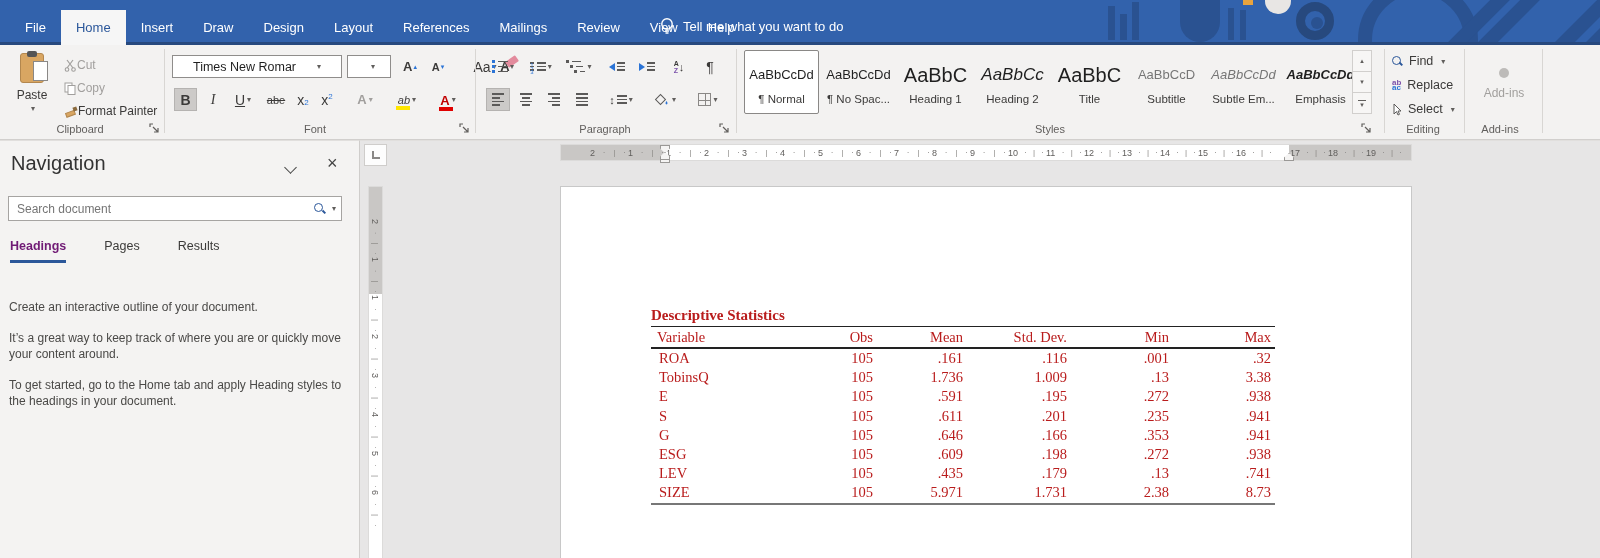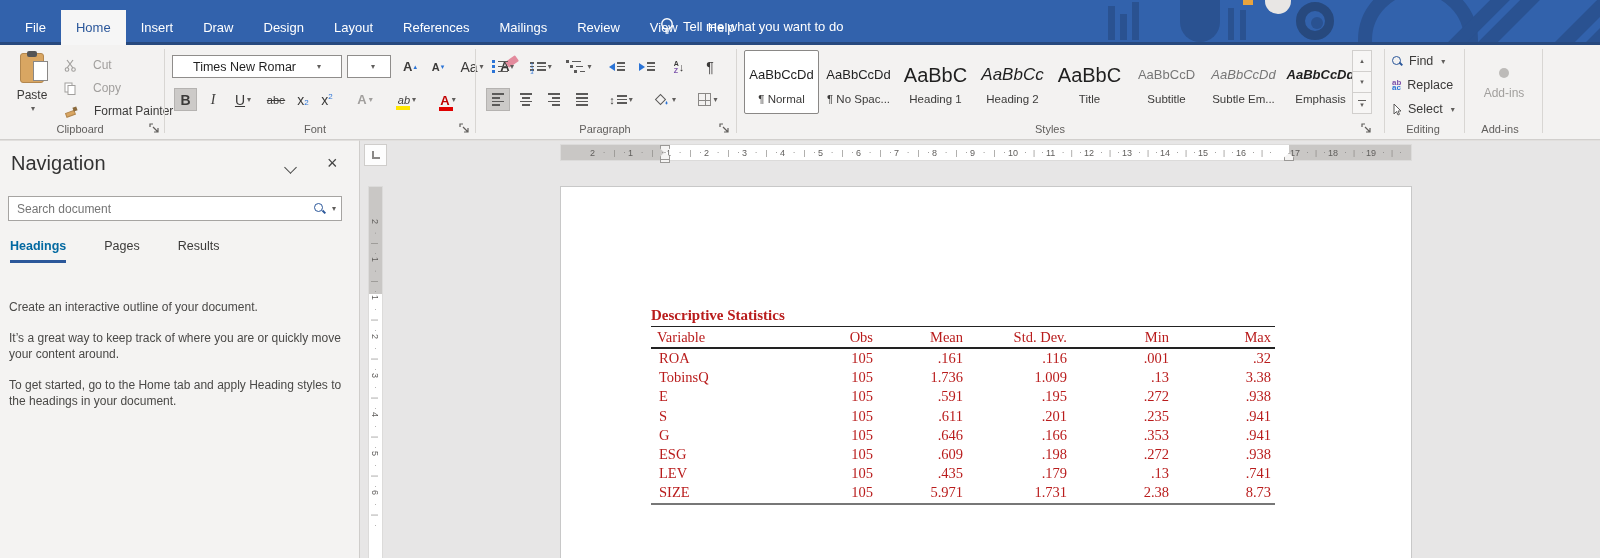--- a/index.html
+++ b/index.html
@@ -35,21 +35,21 @@
   .dd { font-size:8px; color:#605e5c; margin-left:2px; }
   .disabled { color:#a19f9d !important; }
 
   
   #paste-btn { position:absolute; left:8px; top:8px; width:48px; height:68px; display:flex; flex-direction:column; align-items:center; cursor:pointer; }
   #paste-icon { position:relative; width:24px; height:30px; background:#d9a662; border:1px solid #b3874e; border-radius:3px; }
   #paste-icon .clip { position:absolute; left:6px; top:-3px; width:10px; height:6px; background:#555; border-radius:2px; }
   #paste-icon .sheet { position:absolute; right:-5px; top:7px; width:15px; height:20px; background:#fff; border:1px solid #8a8886; }
   #paste-btn .lbl { margin-top:5px; font-size:12px; }
   #paste-btn .dd { margin-top:2px; }
-  .small-cmd { position:absolute; left:64px; height:20px; display:flex; align-items:center; gap:16px; font-size:12px; cursor:pointer; }
+  .small-cmd { position:absolute; left:64px; height:20px; display:flex; align-items:center; gap:0; font-size:12px; cursor:pointer; }
   .small-cmd svg { flex:0 0 auto; }
 
   
   .combo { position:absolute; height:23px; background:#fff; border:1px solid #8f8d8b; display:flex; align-items:center; font-size:12.5px; color:#1f1f1f; padding:0 20px; cursor:pointer; }
   .combo .txt { flex:1; overflow:hidden; white-space:nowrap; }
   .combo .dd { margin-left:3px; }
   .iconbtn { position:absolute; height:23px; display:flex; align-items:center; justify-content:center; cursor:pointer; font-size:14px; color:#3b3a39; }
   .iconbtn.toggled { background:#cccac8; border:1px solid #b5b3b1; }
   .mini-caret { font-size:7px; color:#2b74d6; vertical-align:top; margin-left:1px; }
   .eraser { display:inline-block; width:12px; height:7px; background:#e38b9d; border-radius:1px; transform:rotate(-35deg); margin-left:-4px; margin-top:-10px; }
@@ -106,21 +106,21 @@
   .nav-chev:before { content:""; position:absolute; left:0; top:2px; width:8px; height:8px; border-right:1.5px solid #444; border-bottom:1.5px solid #444; transform:rotate(45deg); }
   #nav-close { position:absolute; left:327px; top:12px; font-size:18px; color:#444; cursor:pointer; line-height:20px; }
   #nav-search { position:absolute; left:8px; top:55px; width:334px; height:25px; background:#fff; border:1px solid #a6a4a2; display:flex; align-items:center; }
   #nav-search input { flex:1; border:none; outline:none; font-size:12px; color:#767676; padding:0 8px; font-family:"Liberation Sans",sans-serif; background:transparent; }
   #nav-search .mag2 { position:relative; width:13px; height:13px; margin-right:4px; }
   #nav-search .mag2:before { content:""; position:absolute; left:1px; top:1px; width:7px; height:7px; border:1.7px solid #2b579a; border-radius:50%; }
   #nav-search .mag2:after { content:""; position:absolute; left:9px; top:9px; width:4px; height:1.7px; background:#2b579a; transform:rotate(45deg); }
   #nav-search .dd { margin-right:5px; }
   #nav-tabs { position:absolute; left:10px; top:98px; display:flex; gap:38px; font-size:12.5px; }
   .nav-tab { padding-bottom:7px; color:#3b3a39; cursor:pointer; }
-  .nav-tab.active { color:#0369a1; font-weight:bold; border-bottom:3px solid #2b579a; }
+  .nav-tab.active { color:#701a75; font-weight:bold; border-bottom:3px solid #2b579a; }
   .nav-para { position:absolute; left:9px; width:336px; font-size:12px; color:#4a4947; line-height:16px; }
 
   
   #docarea { position:absolute; left:360px; top:140px; width:1240px; height:418px; background:#e7e6e6; border-top:1px solid #e1dfdd; overflow:hidden; }
   #tab-selector { position:absolute; left:4px; top:3px; width:23px; height:22px; background:#fdfdfd; border:1px solid #cfcdcb; display:flex; align-items:center; justify-content:center; cursor:pointer; }
   #tab-selector .tabstop { width:8px; height:8px; border-left:2px solid #8a8886; border-bottom:2px solid #8a8886; }
 
   
   #hruler { position:absolute; left:200px; top:3px; width:852px; height:17px; display:flex; border:1px solid #dcdbda; background:#fff; cursor:default; }
   .rseg { display:flex; overflow:hidden; height:100%; align-items:center; }
@@ -282,21 +282,21 @@
       <span class="dd">▾</span>
     </div>
     <div class="iconbtn" style="left:398px; top:10px; width:24px">
       <span class="glyph-A">A</span>
         <span class="mini-caret">▴</span>
     </div>
     <div class="iconbtn" style="left:426px; top:10px; width:24px">
       <span class="glyph-A" style="font-size:11px">A</span>
         <span class="mini-caret">▾</span>
     </div>
-    <div class="iconbtn" style="left:455px; top:10px; width:34px">
+    <div class="iconbtn" style="left:468px; top:10px; width:34px">
       <span>Aa</span>
         <span class="dd">▾</span>
     </div>
     <div class="iconbtn" style="left:495px; top:10px; width:28px">
       <span class="glyph-A">A</span>
         <span class="eraser"></span>
     </div>
 
     <div class="iconbtn toggled" style="left:174px; top:43px; width:23px">
       <span style="font-weight:bold">B</span>

